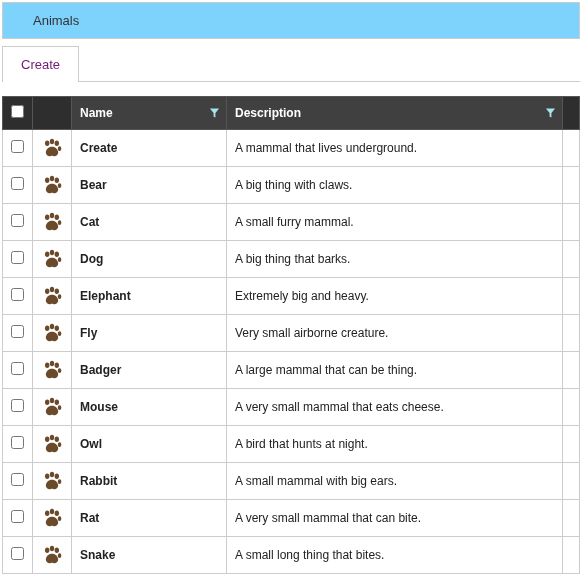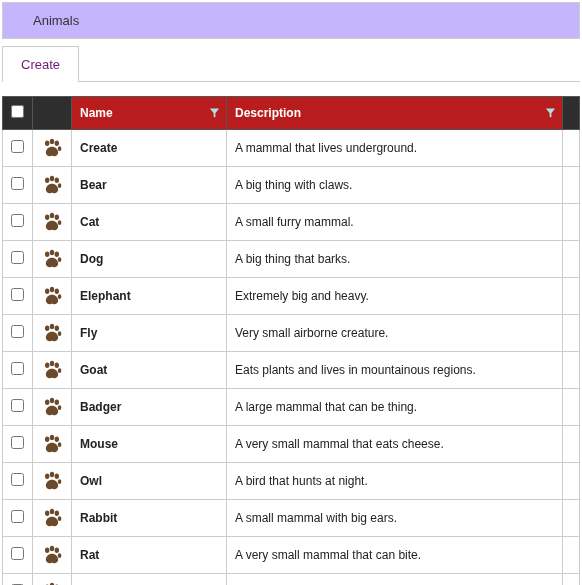--- a/index.html
+++ b/index.html
@@ -7,21 +7,21 @@
     margin: 0;
     padding: 2px;
     font-family: Verdana, Geneva, sans-serif;
     font-size: 12px;
     background: #fff;
     color: #333;
     width: 582px;
   }
   .header-bar {
     border: 1px solid #ccc;
-    background: #c4b5fd;
+    background: #7dd3fc;
     padding: 10px 30px;
     font-size: 13px;
     color: #333;
   }
   .toolbar {
     margin-top: 6px;
     border-bottom: 1px solid #ccc;
   }
   .tab {
     display: inline-block;
@@ -47,21 +47,21 @@
     background: #2e2e2e;
     color: #fff;
     font-weight: bold;
     font-size: 12px;
     text-align: left;
     padding: 8px 8px;
     border: 1px solid #555;
     position: relative;
   }
   table.grid th.sortable {
-    background: #b91c1c;
+    background: #404040;
     color: #b9eaf0;
   }
   table.grid th.sortable .col-label {
     color: #fff;
   }
   table.grid th .filter-icon {
     position: absolute;
     right: 6px;
     top: 50%;
     transform: translateY(-50%);
@@ -231,36 +231,20 @@
           <td class="cell-icon"><span class="paw">
 <svg width="22" height="22" viewBox="0 0 32 32">
   <g fill="#6b4a2b">
     <ellipse cx="9" cy="9" rx="3.2" ry="4"></ellipse>
     <ellipse cx="16" cy="6.5" rx="3.2" ry="4"></ellipse>
     <ellipse cx="23" cy="9" rx="3.2" ry="4"></ellipse>
     <ellipse cx="27" cy="17" rx="2.6" ry="3.4"></ellipse>
     <path d="M16 14 c-5 0 -9 4 -9 8.5 c0 3.5 3 5.5 5.5 5.5 c1.5 0 2.3 -0.8 3.5 -0.8 s2 0.8 3.5 0.8 c2.5 0 5.5 -2 5.5 -5.5 C25 18 21 14 16 14 Z"></path>
   </g>
 </svg></span></td>
-          <td class="cell-name">Goat</td>
-          <td class="cell-desc">Eats plants and lives in mountainous regions.</td>
-          <td></td>
-        </tr>
-        <tr>
-          <td class="cell-check"><input type="checkbox" style=""></td>
-          <td class="cell-icon"><span class="paw">
-<svg width="22" height="22" viewBox="0 0 32 32">
-  <g fill="#6b4a2b">
-    <ellipse cx="9" cy="9" rx="3.2" ry="4"></ellipse>
-    <ellipse cx="16" cy="6.5" rx="3.2" ry="4"></ellipse>
-    <ellipse cx="23" cy="9" rx="3.2" ry="4"></ellipse>
-    <ellipse cx="27" cy="17" rx="2.6" ry="3.4"></ellipse>
-    <path d="M16 14 c-5 0 -9 4 -9 8.5 c0 3.5 3 5.5 5.5 5.5 c1.5 0 2.3 -0.8 3.5 -0.8 s2 0.8 3.5 0.8 c2.5 0 5.5 -2 5.5 -5.5 C25 18 21 14 16 14 Z"></path>
-  </g>
-</svg></span></td>
           <td class="cell-name">Badger</td>
           <td class="cell-desc">A large mammal that can be thing.</td>
           <td></td>
         </tr>
         <tr>
           <td class="cell-check"><input type="checkbox" style=""></td>
           <td class="cell-icon"><span class="paw">
 <svg width="22" height="22" viewBox="0 0 32 32">
   <g fill="#6b4a2b">
     <ellipse cx="9" cy="9" rx="3.2" ry="4"></ellipse>

